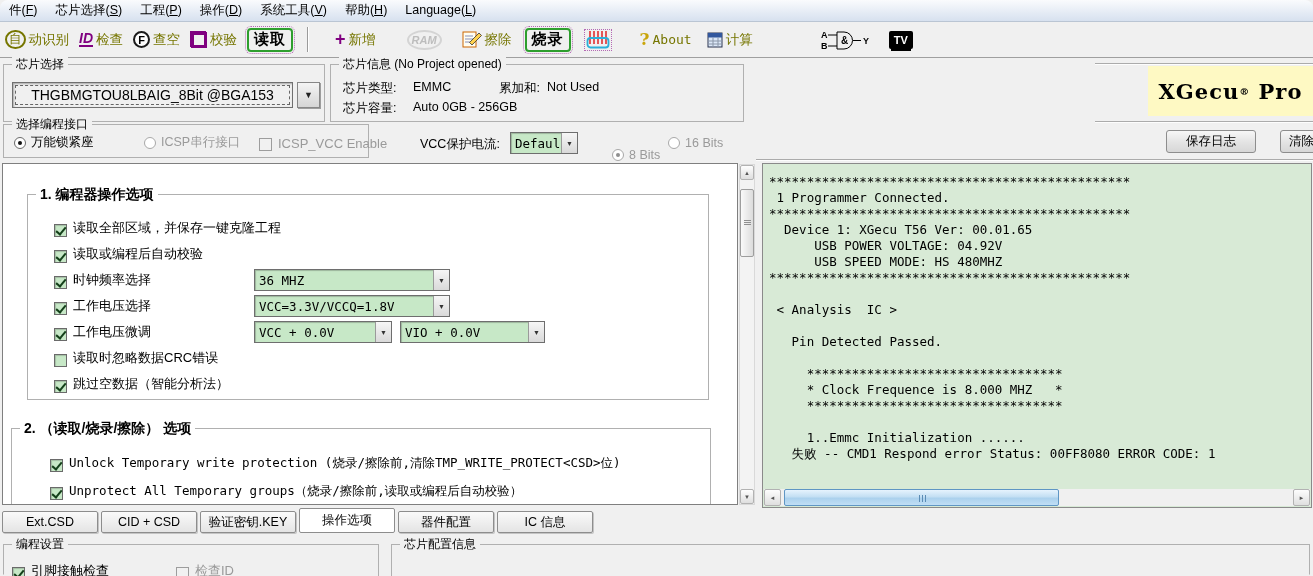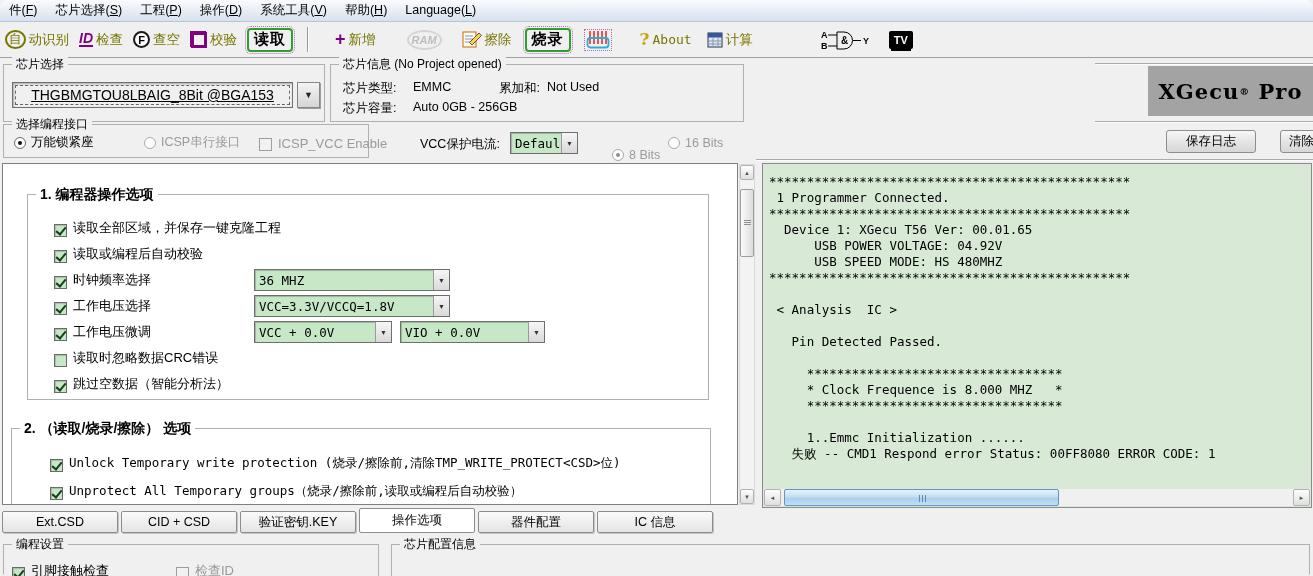--- a/index.html
+++ b/index.html
@@ -65,35 +65,35 @@
     display:flex;align-items:center;justify-content:center;flex:none;cursor:default;}
   .combo-btn::before{content:"▼";font-size:7px;color:#333;}
   .w196{width:196px;} .w138{width:138px;} .w145{width:145px;} .w68{width:68px;}
   .win-btn{position:absolute;height:23px;display:flex;align-items:center;justify-content:center;
     background:linear-gradient(#f7f7f7,#e3e3e3 55%,#d7d7d7);border:1px solid #8d8d8d;border-radius:3px;font-size:12.5px;cursor:default;}
   .hline{position:absolute;height:1px;background:#ababab;box-shadow:0 1px 0 #fdfdfd;}
 
   
   #gb-chipsel{left:3px;top:64px;width:322px;height:58px;}
   #chipsel-box{position:absolute;left:8px;top:17px;width:281px;height:26px;border:1px solid #707070;
-    box-shadow:inset 1px 1px 2px rgba(0,0,0,.3);background:#f0f0f0;display:flex;text-decoration:underline;}
+    box-shadow:inset 1px 1px 2px rgba(0,0,0,.3);background:#f0f0f0;display:flex;}
   #chipsel-text{flex:1;border:1px dashed #666;margin:2px;display:flex;align-items:center;justify-content:center;
     font-size:14px;white-space:nowrap;overflow:hidden;}
   #chipsel-arrow{position:absolute;left:293px;top:17px;width:23px;height:26px;background:linear-gradient(#f4f4f4,#d5d5d5);
     border:1px solid #878787;box-shadow:1px 1px 0 #9d9d9d;display:flex;align-items:center;justify-content:center;}
   #chipsel-arrow::before{content:"▼";font-size:9px;color:#222;}
   #gb-iface{left:3px;top:124px;width:366px;height:34px;}
   #gb-iface .row{position:absolute;left:10px;top:9px;display:flex;gap:0;}
   #gb-chipinfo{left:330px;top:64px;width:414px;height:58px;}
   .ci{position:absolute;white-space:nowrap;font-size:12.5px;}
   #vcc-label{position:absolute;left:420px;top:136px;font-size:12.5px;}
   #vcc-combo{position:absolute;left:510px;top:132px;}
   #vcc-b8{position:absolute;left:612px;top:136px;margin-top:12px;}
   #vcc-b16{position:absolute;left:668px;top:136px;}
-  #logo{position:absolute;left:1148px;top:66px;width:165px;height:50px;background:#a3a3a3;
+  #logo{position:absolute;left:1148px;top:66px;width:165px;height:50px;background:#fef9c3;
     display:flex;align-items:center;justify-content:center;font-family:"DejaVu Serif",serif;font-weight:bold;
     font-size:21px;letter-spacing:1px;white-space:nowrap;}
   #logo sup{font-size:10px;vertical-align:super;}
   #btn-savelog{left:1166px;top:130px;width:90px;}
   #btn-clear{left:1280px;top:130px;width:80px;justify-content:flex-start;padding-left:8px;}
 
   
   #mainpanel{position:absolute;left:2px;top:163px;width:736px;height:342px;background:#fff;border:1px solid #7f7f7f;overflow:hidden;}
   #sec1{left:24px;top:30px;width:682px;height:206px;padding-top:20px;}
   #sec2{left:8px;top:264px;width:700px;height:140px;padding-top:20px;}
@@ -124,21 +124,21 @@
     border:1px solid #b2b2b2;border-radius:2px;display:flex;align-items:center;justify-content:center;color:#555;}
   #hs-left{left:0;} #hs-right{right:0;}
   #hs-left::before{content:"◄";font-size:6px;} #hs-right::before{content:"►";font-size:6px;}
   #hthumb{position:absolute;left:20px;top:0;width:275px;height:17px;border:1px solid #5f96c4;border-radius:2px;
     background:linear-gradient(#e6f3fd 0%,#c3dff3 45%,#abd1ed 55%,#c0def5 100%);}
   #hthumb::after{content:"";position:absolute;left:50%;top:5px;width:7px;height:7px;margin-left:-3px;
     background:repeating-linear-gradient(to right,#5b8cb5 0 1px,transparent 1px 3px);}
 
   
   #tabrow{position:absolute;left:2px;top:507px;height:26px;display:flex;gap:3px;align-items:flex-end;}
-  .tab{width:116px;height:22px;display:flex;align-items:center;justify-content:center;font-size:12.5px;white-space:nowrap;
+  .tab{width:96px;height:22px;display:flex;align-items:center;justify-content:center;font-size:12.5px;white-space:nowrap;
     background:linear-gradient(#fafafa,#e4e4e4);border:1px solid #8d8d8d;border-radius:2px;
     box-shadow:1px 1px 0 rgba(0,0,0,.18);cursor:default;}
   .tab.active{height:25px;background:#fff;box-shadow:none;z-index:2;}
 
   
   #gb-prog{left:3px;top:544px;width:376px;height:60px;}
   #gb-chipcfg{left:391px;top:544px;width:919px;height:60px;}
   .pos-pin{position:absolute;left:8px;top:17px;}
   .pos-chkid{position:absolute;left:172px;top:17px;}
 </style>

